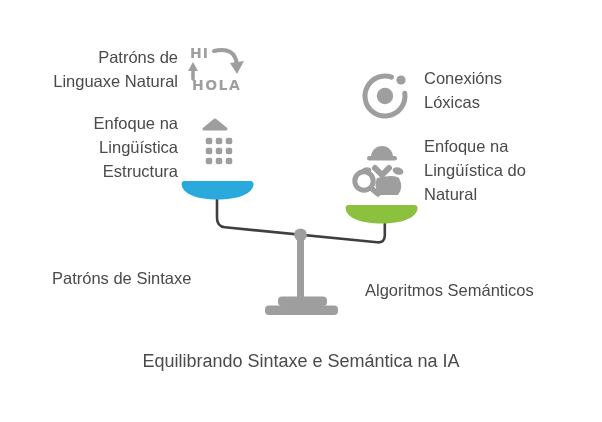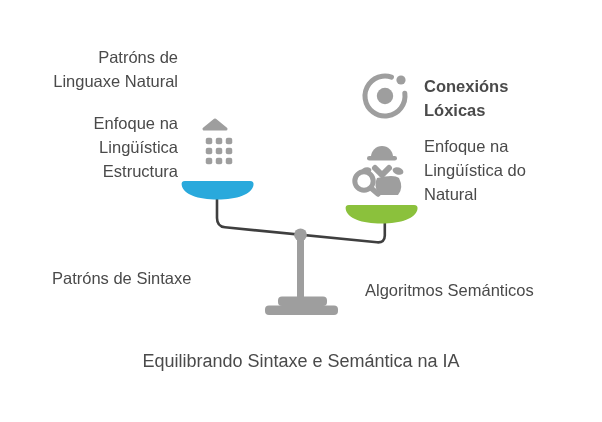--- a/index.html
+++ b/index.html
@@ -32,37 +32,47 @@
     <div>Patróns de</div>
     <div>Linguaxe Natural</div>
   </div>
 
   <div class="label right" style="left:20px;top:111px;width:158px;">
     <div>Enfoque na</div>
     <div>Lingüística</div>
     <div>Estructura</div>
   </div>
 
-  <div class="label" style="left:424px;top:74px;font-weight:bold;">
+  <div class="label" style="left:424px;top:66px;">
     <div>Conexións</div>
     <div>Lóxicas</div>
   </div>
 
   <div class="label" style="left:424px;top:134px;">
     <div>Enfoque na</div>
     <div>Lingüística do</div>
     <div>Natural</div>
   </div>
 
   <div class="label" style="left:52px;top:266px;">Patróns de Sintaxe</div>
 
   <div class="label" style="left:365px;top:278px;">Algoritmos Semánticos</div>
 
   <div class="caption">Equilibrando Sintaxe e Semántica na IA</div>
 
+  <div style="position:absolute;left:185px;top:40px;width:66px;height:62px;">
+    <span class="icon-word" style="left:5px;top:5px;font-size:14px;letter-spacing:1px;">HI</span>
+    <span class="icon-word" style="left:7px;top:37px;font-size:14px;letter-spacing:1.5px;">HOLA</span>
+    <svg width="66" height="62" viewBox="0 0 66 62" style="left:0;top:0;">
+      <path class="stroke-icon" stroke-width="4" stroke-linecap="round" d="M 29 11 Q 50 6 52 25"></path>
+      <polygon class="fill-icon" points="45,23 59,21 52,34"></polygon>
+      <path class="stroke-icon" stroke-width="3.5" stroke-linecap="round" d="M 8 39 L 8 30"></path>
+      <polygon class="fill-icon" points="3,31 13,31 8,22"></polygon>
+    </svg>
+  </div>
 
   <svg width="40" height="52" viewBox="0 0 40 52" style="left:198px;top:116px;">
     <path class="fill-icon" d="M 17 4 L 6 13 L 28 13 Z" stroke="var(--color-icon-gray,#9e9e9e)" stroke-width="3" stroke-linejoin="round"></path>
     <g>
       <rect class="fill-icon" x="7.75" y="21.75" width="6.5" height="6.5" rx="2"></rect>
       <rect class="fill-icon" x="17.75" y="21.75" width="6.5" height="6.5" rx="2"></rect>
       <rect class="fill-icon" x="27.75" y="21.75" width="6.5" height="6.5" rx="2"></rect>
       <rect class="fill-icon" x="7.75" y="31.75" width="6.5" height="6.5" rx="2"></rect>
       <rect class="fill-icon" x="17.75" y="31.75" width="6.5" height="6.5" rx="2"></rect>
       <rect class="fill-icon" x="27.75" y="31.75" width="6.5" height="6.5" rx="2"></rect>

